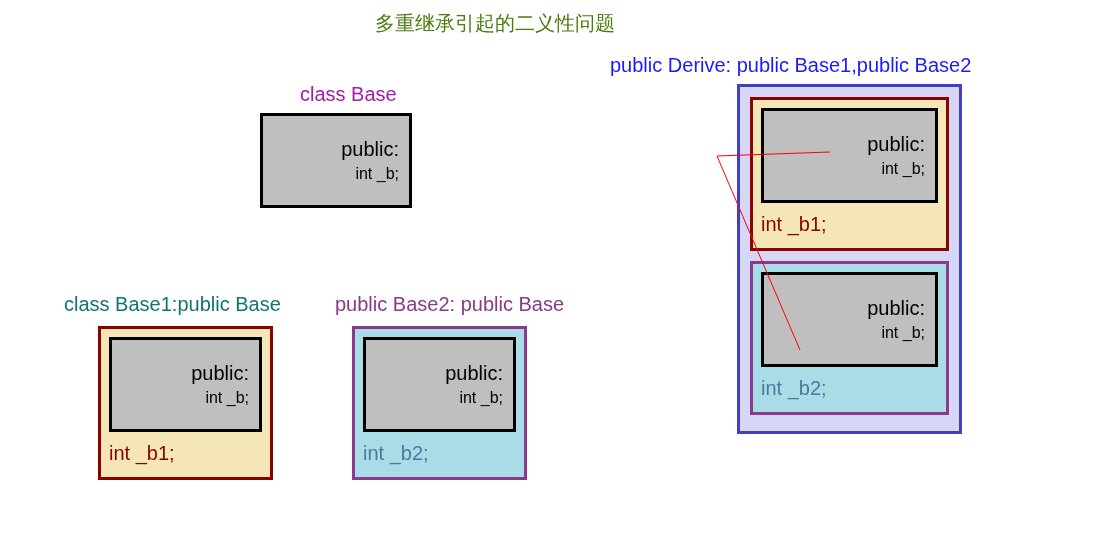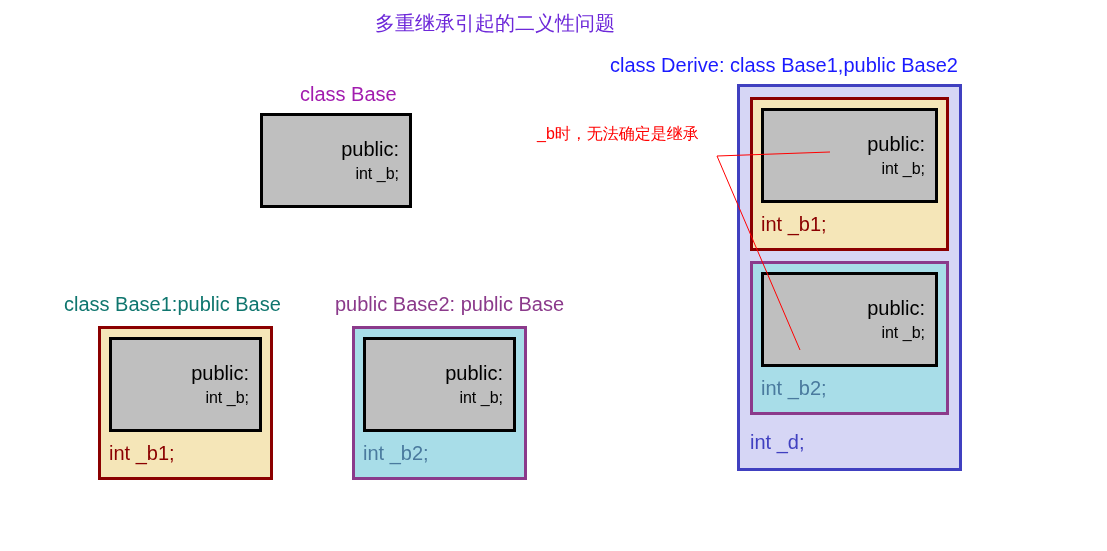--- a/index.html
+++ b/index.html
@@ -6,21 +6,21 @@
     body {
       width: 1107px;
       height: 551px;
       position: relative;
       font-family: "Microsoft YaHei", Arial, sans-serif;
       background: #fff;
     }
     .title {
       position: absolute;
       font-size: 20px;
-      color: #6d28d9;
+      color: #4d7c0f;
       top: 10px;
       left: 375px;
     }
     .class-label {
       position: absolute;
       font-size: 20px;
     }
     .inner-box {
       background: #bfbfbf;
       border: 3px solid #000;
@@ -124,39 +124,37 @@
 
 <div class="class-label label-base2">public Base2: public Base</div>
 <div class="outer-box base2-box">
   <div class="inner-box">
     <div class="public-label">public:</div>
     <div class="member-label">int _b;</div>
   </div>
   <div class="member-text" style="color:#4a7a9e;">int _b2;</div>
 </div>
 
-<div class="class-label label-derive">class Derive: class Base1,public Base2</div>
+<div class="class-label label-derive">public Derive: public Base1,public Base2</div>
 <div class="derive-box">
   <div class="derive-sub1">
     <div class="inner-box">
       <div class="public-label">public:</div>
       <div class="member-label">int _b;</div>
     </div>
     <div class="member-text" style="color:#8b0000;">int _b1;</div>
   </div>
   <div class="derive-sub2">
     <div class="inner-box">
       <div class="public-label">public:</div>
       <div class="member-label">int _b;</div>
     </div>
     <div class="member-text" style="color:#4a7a9e;">int _b2;</div>
   </div>
-  <div class="member-text" style="color:#4040c0;">int _d;</div>
 </div>
 
 <div class="annotation">
-  <div>_b时，无法确定是继承</div>
 </div>
 
 <svg class="lines">
   <line x1="717" y1="156" x2="830" y2="152" stroke="#ff0000" stroke-width="1"></line>
   <line x1="717" y1="156" x2="800" y2="350" stroke="#ff0000" stroke-width="1"></line>
 </svg>
 
 </body></html>

